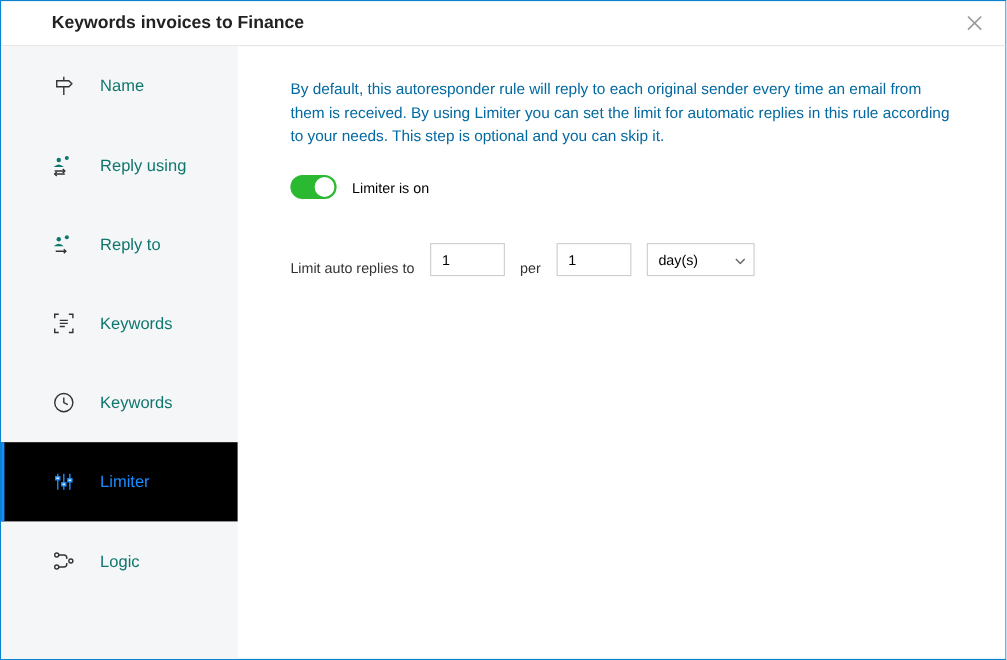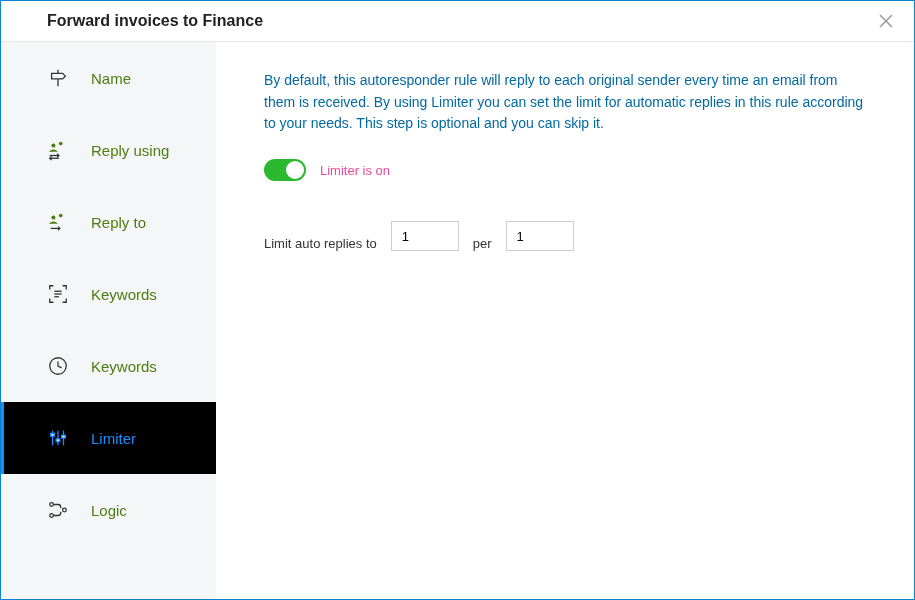--- a/index.html
+++ b/index.html
@@ -53,21 +53,21 @@
       display: flex;
       flex-direction: column;
     }
     .sidebar-item {
       height: 72px;
       display: flex;
       align-items: center;
       padding-left: 46px;
       gap: 22px;
       cursor: pointer;
-      color: #4d7c0f;
+      color: #0f766e;
       position: relative;
     }
     .sidebar-item.active {
       background: #000000;
       color: #1a8cff;
     }
     .sidebar-item.active::before {
       content: "";
       position: absolute;
       left: 0;
@@ -123,21 +123,21 @@
       position: absolute;
       top: 2px;
       right: 2px;
       width: 18px;
       height: 18px;
       border-radius: 50%;
       background: #fff;
     }
     .toggle-label {
       font-size: 13px;
-      color: #ec4899;
+      color: #000000;
     }
     .limit-row {
       display: flex;
       align-items: flex-end;
       gap: 14px;
       font-size: 13px;
       color: #333;
     }
     .limit-row input[type="text"] {
       width: 68px;
@@ -171,21 +171,21 @@
       transform: translateY(-50%);
       pointer-events: none;
       color: #666;
     }
   </style>
 </head>
 <body>
 
 <div class="dialog">
   <div class="header">
-    <div class="header-title">Forward invoices to Finance</div>
+    <div class="header-title">Keywords invoices to Finance</div>
     <div class="close-btn">
       <svg width="14" height="14" viewBox="0 0 14 14">
           <line x1="1" y1="1" x2="13" y2="13" stroke="currentColor" stroke-width="1.5"></line>
           <line x1="13" y1="1" x2="1" y2="13" stroke="currentColor" stroke-width="1.5"></line>
         </svg>
     </div>
   </div>
   <div class="body">
     <nav class="sidebar">
 
@@ -291,16 +291,26 @@
           <div class="knob"></div>
         </div>
         <span class="toggle-label">Limiter is on</span>
       </div>
 
       <div class="limit-row">
         <span>Limit auto replies to</span>
         <input type="text" value="1" style="">
         <span>per</span>
         <input type="text" value="1" style="">
+        <div class="select-wrap">
+          <select>
+            <option>day(s)</option>
+          </select>
+          <span class="select-caret">
+            <svg width="10" height="6" viewBox="0 0 10 6">
+                <polyline points="1 1 5 5 9 1" fill="none" stroke="currentColor" stroke-width="1.3"></polyline>
+              </svg>
+          </span>
+        </div>
       </div>
     </main>
   </div>
 </div>
 
 </body></html>

